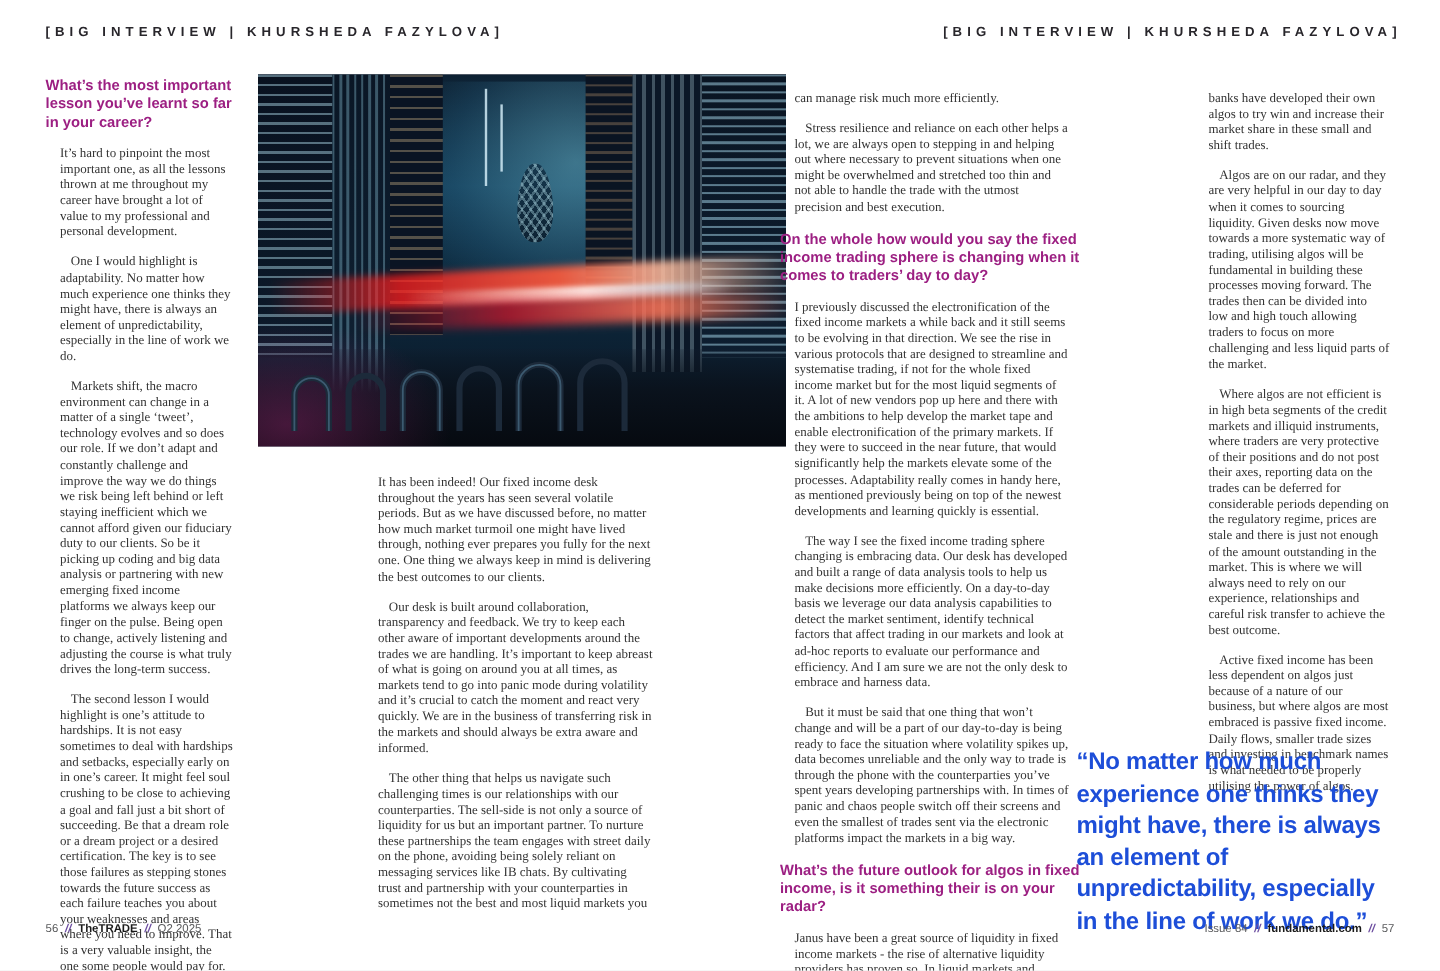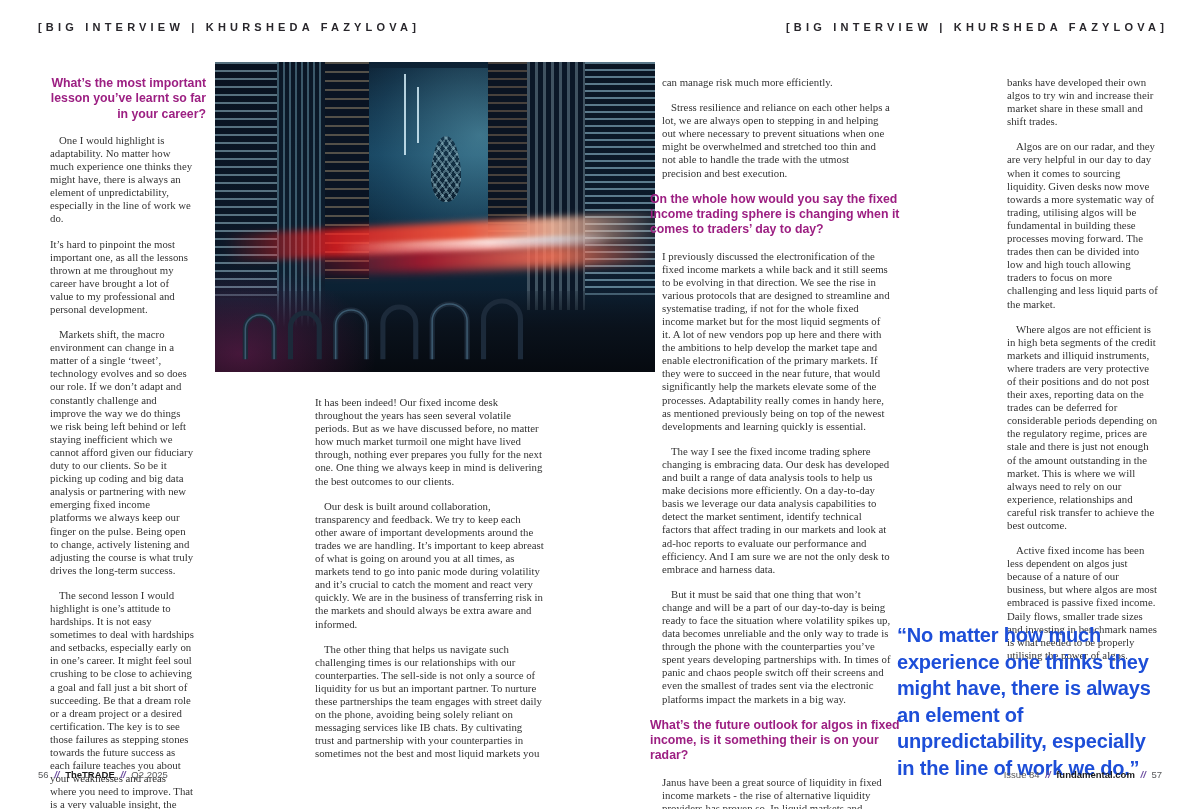--- a/index.html
+++ b/index.html
@@ -15,21 +15,21 @@
     letter-spacing: 4.2px; color: #28262b; white-space: nowrap;
   }
   .hdr.left  { left: 38px; }
   .hdr.right { right: 32px; }
 
   .col { position: absolute; }
   .col .q {
     font: 700 12.3px/15.3px "Liberation Sans", sans-serif;
     color: #9c1f82; margin: 11px 0 2px 0;
   }
-  .col .q:first-child { margin-top: 12px; text-align: right; }
+  .col .q:first-child { margin-top: 0; }
   .col .body {
     font: 400 10.8px/13.1px "Liberation Serif", serif;
     color: #333333; margin: 12px; text-align: left;
   }
   .col .ind { text-indent: 9px; }
 
   #col-left  { left: 38px;  top: 64px;  width: 168px; }
   #col-mid   { left: 303px; top: 384px; width: 253px; }
   #col-r1    { left: 650px; top: 64px;  width: 253px; }
   #col-r2    { left: 995px; top: 64px;  width: 175px; }
@@ -103,22 +103,22 @@
 </head>
 <body>
 
 <div id="spread">
 
   <div class="hdr left">[BIG INTERVIEW | KHURSHEDA FAZYLOVA]</div>
   <div class="hdr right">[BIG INTERVIEW | KHURSHEDA FAZYLOVA]</div>
 
   <div id="col-left" class="col">
       <p class="q">What’s the most important lesson you’ve learnt so far in your career?</p>
+      <p class="body">It’s hard to pinpoint the most important one, as all the lessons thrown at me throughout my career have brought a lot of value to my professional and personal development.</p>
       <p class="body ind">One I would highlight is adaptability. No matter how much experience one thinks they might have, there is always an element of unpredictability, especially in the line of work we do.</p>
-      <p class="body">It’s hard to pinpoint the most important one, as all the lessons thrown at me throughout my career have brought a lot of value to my professional and personal development.</p>
       <p class="body ind">Markets shift, the macro environment can change in a matter of a single ‘tweet’, technology evolves and so does our role. If we don’t adapt and constantly challenge and improve the way we do things we risk being left behind or left staying inefficient which we cannot afford given our fiduciary duty to our clients. So be it picking up coding and big data analysis or partnering with new emerging fixed income platforms we always keep our finger on the pulse. Being open to change, actively listening and adjusting the course is what truly drives the long-term success.</p>
       <p class="body ind">The second lesson I would highlight is one’s attitude to hardships. It is not easy sometimes to deal with hardships and setbacks, especially early on in one’s career. It might feel soul crushing to be close to achieving a goal and fall just a bit short of succeeding. Be that a dream role or a dream project or a desired certification. The key is to see those failures as stepping stones towards the future success as each failure teaches you about your weaknesses and areas where you need to improve. That is a very valuable insight, the one some people would pay for.</p>
     </div>
 
   <div id="photo" title="Night-time London street scene with skyscrapers, neon blue light and red bus light trails over bike racks">
     <div class="ph-sky"></div>
     <div class="ph-glow"></div>
     <div class="ph-bldg b1"></div>
     <div class="ph-bldg b2"></div>
     <div class="ph-bldg b3"></div>

